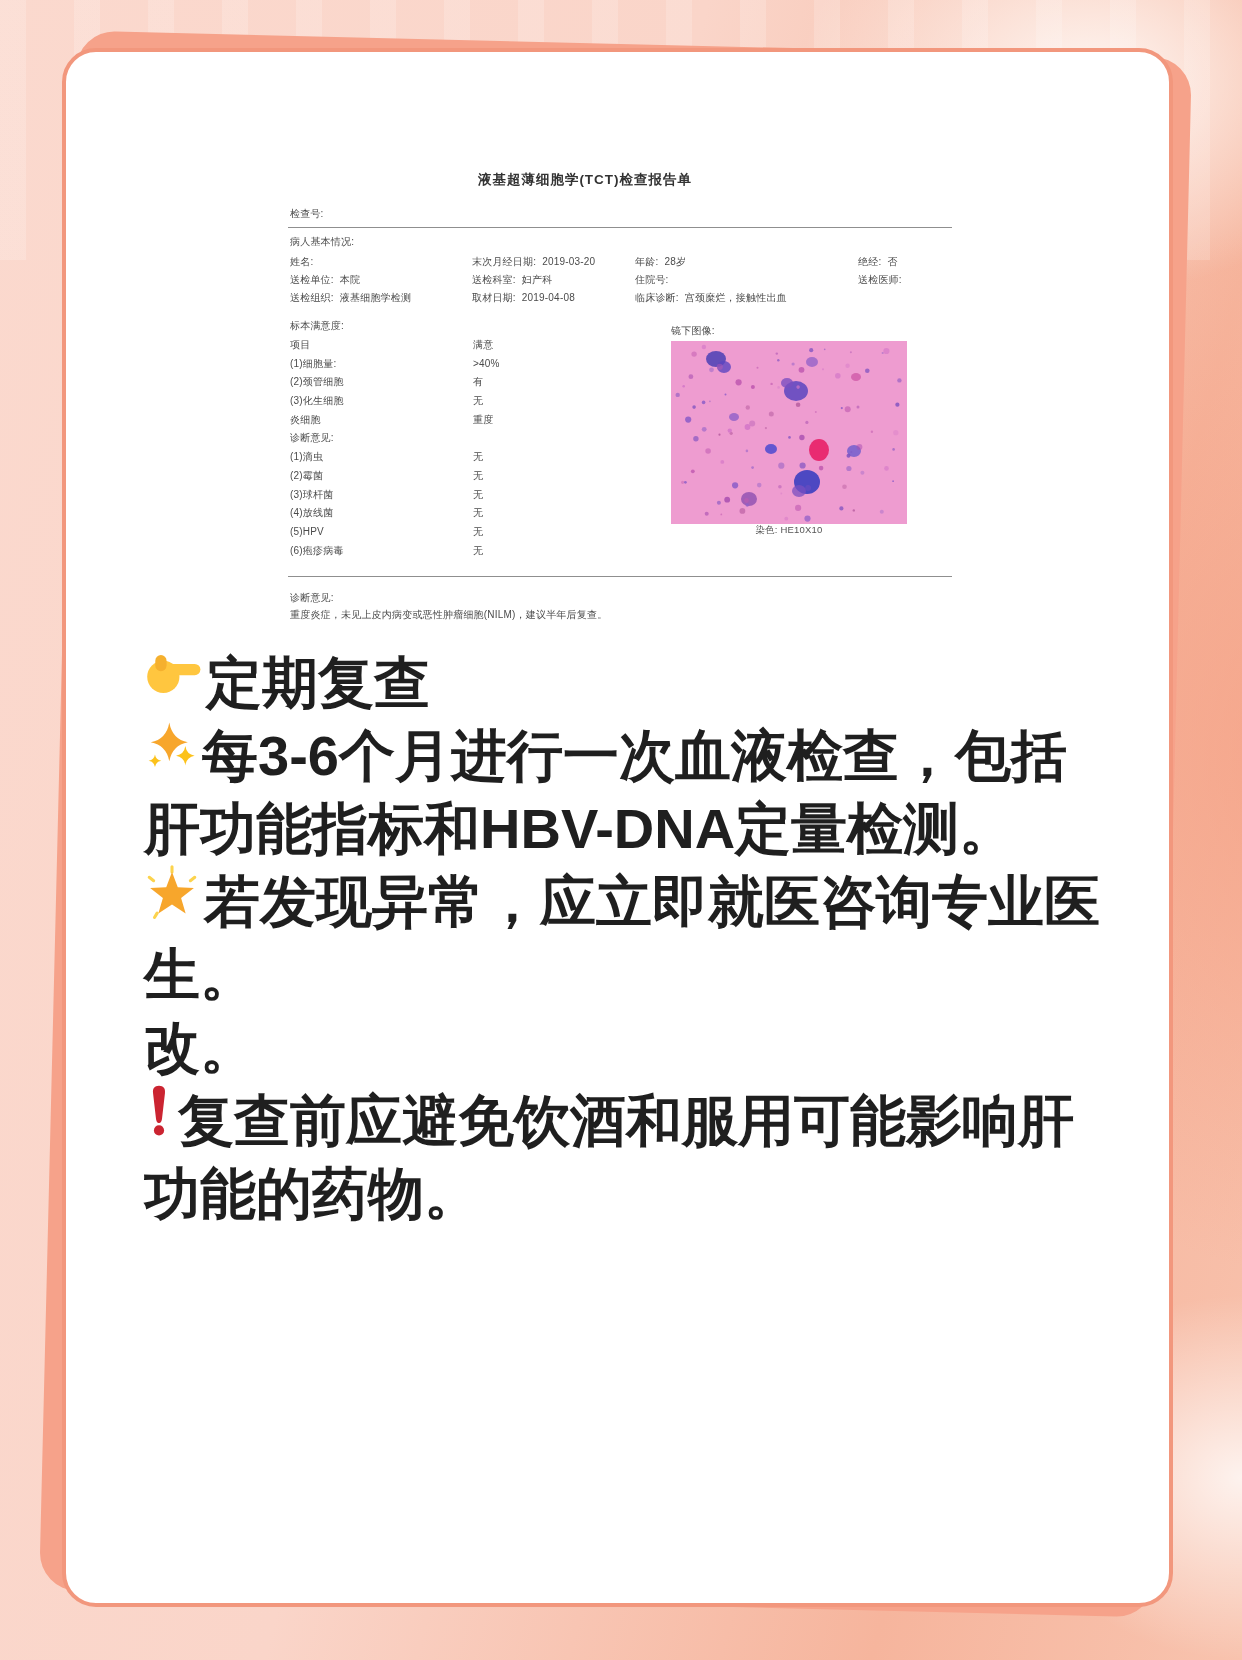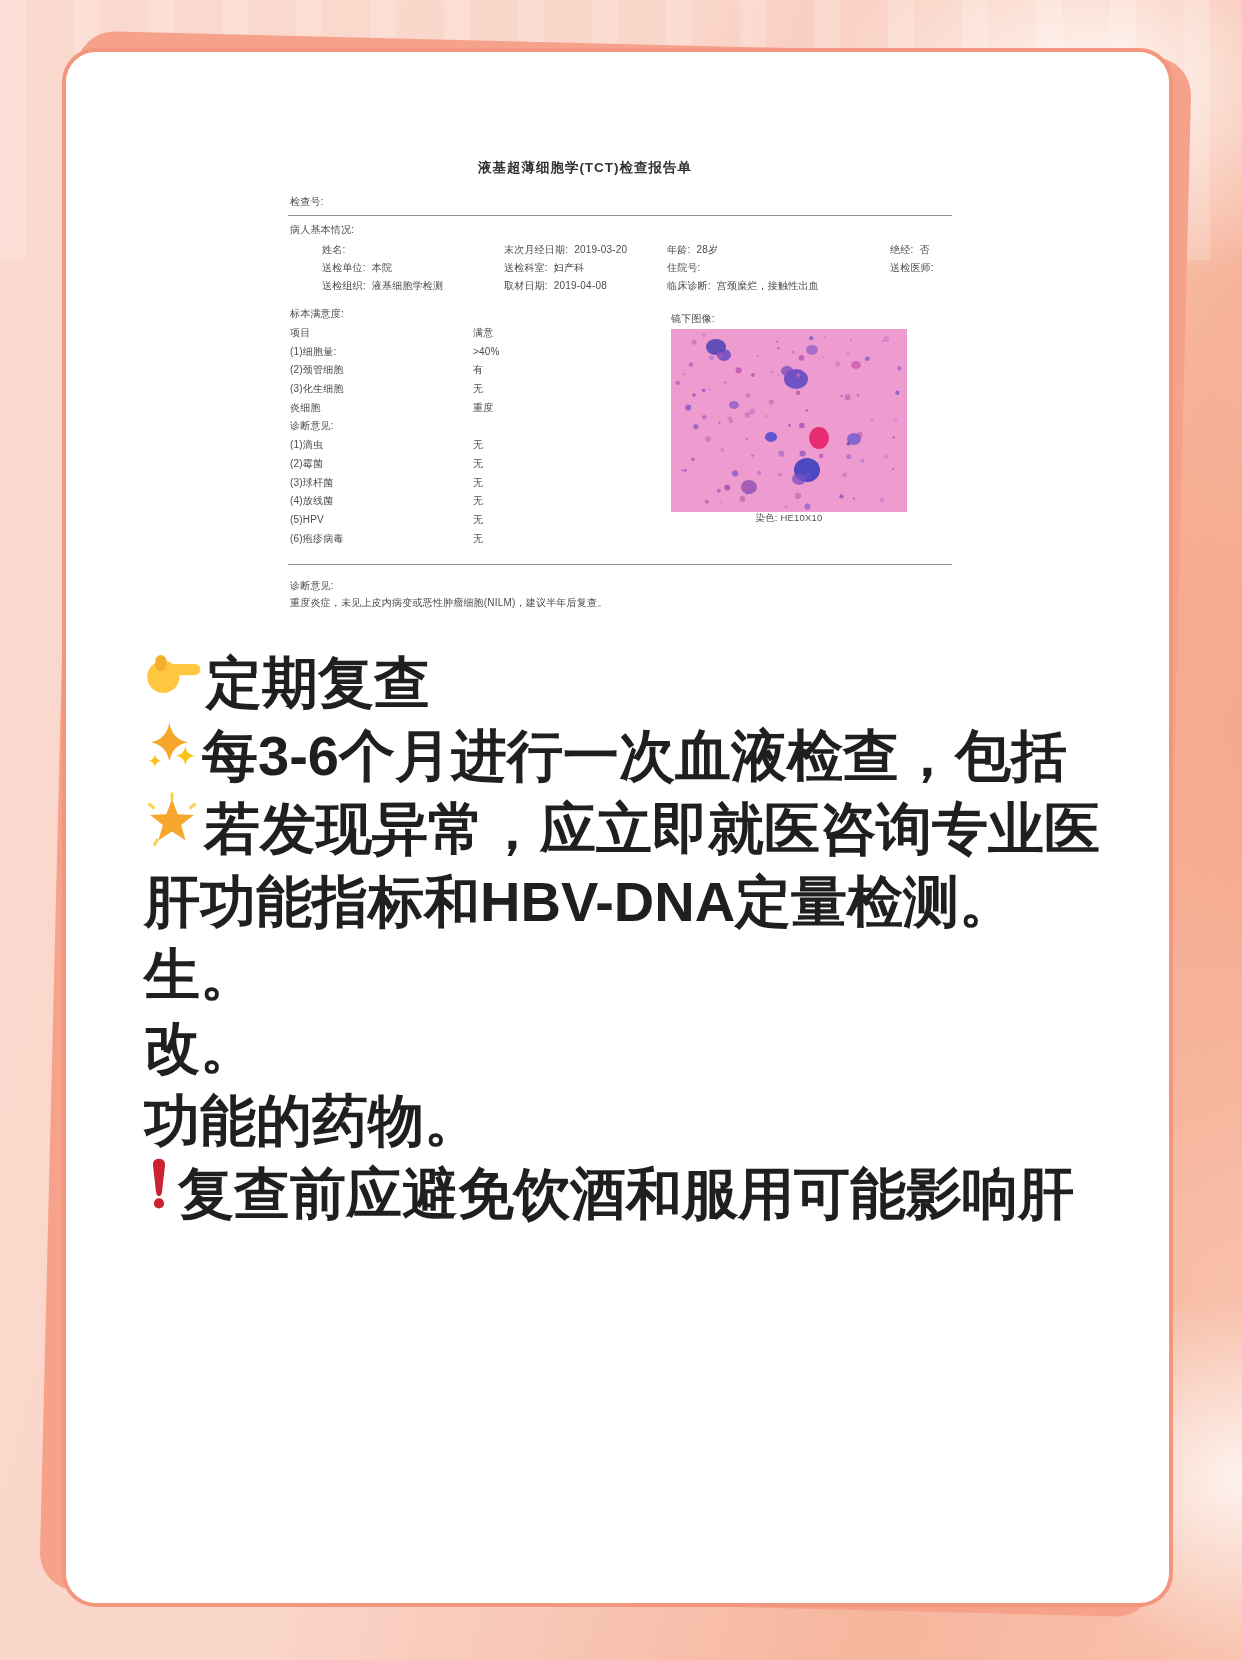--- a/index.html
+++ b/index.html
@@ -20,31 +20,31 @@
   .backdrop{
     position:absolute;left:58px;top:44px;width:1115px;height:1560px;
     background:#f6a28a;border-radius:38px;transform:rotate(1.4deg);
   }
   .card{
     position:absolute;left:62px;top:48px;width:1111px;height:1559px;
     background:#ffffff;border:4px solid #f2977d;border-radius:34px;box-sizing:border-box;
   }
   
   .report{
-    position:absolute;left:222px;top:107px;width:664px;height:470px;
+    position:absolute;left:222px;top:119px;width:664px;height:470px;
     color:#4b4b4b;font-size:10px;letter-spacing:.2px;
   }
   .rep-title{position:absolute;top:0;left:0;width:100%;text-align:center;
     font-size:13.5px;font-weight:bold;color:#333;padding-right:70px;box-sizing:border-box;letter-spacing:1px;}
   .exam-no{position:absolute;top:36px;left:2px;}
   .hr{position:absolute;left:0;width:664px;height:0;border-top:1.6px solid #8f8f8f;}
   .hr1{top:56px;}
   .hr2{top:405px;}
   .patient-label{position:absolute;top:64px;left:2px;}
-  .hdr-rows{position:absolute;top:82px;left:2px;width:662px;margin-left:32px;}
+  .hdr-rows{position:absolute;top:82px;left:2px;width:662px;}
   .hdr-row{display:grid;grid-template-columns:182px 163px 223px 1fr;height:18px;align-items:center;}
   .flabel{margin-right:6px;}
   .spec{position:absolute;top:146px;left:2px;width:370px;}
   .spec-row{height:18.7px;display:flex;align-items:center;}
   .spec-label{display:inline-block;width:183px;}
   .micro-panel{position:absolute;left:383px;top:153px;width:240px;}
   .micro-label{display:block;height:17px;}
   .micro-img{display:block;width:236px;height:183px;}
   .micro-caption{display:block;width:236px;text-align:center;font-size:9.5px;color:#555;}
   .diag-label{position:absolute;top:420px;left:2px;}
@@ -275,51 +275,51 @@
     <div class="post-line">
       <svg class="emoji" width="54" height="54" viewBox="0 0 64 64">
         <path d="M30 4 Q33.5 24 52 27.5 Q33.5 31 30 50 Q26.5 31 8 27.5 Q26.5 24 30 4Z" fill="#f7a62c"></path>
         <path d="M49 32 Q50.5 42 60 43.5 Q50.5 45 49 55 Q47.5 45 38 43.5 Q47.5 42 49 32Z" fill="#fcc21b"></path>
         <path d="M13 42 Q14 48.5 20.5 49.5 Q14 50.5 13 57 Q12 50.5 5.5 49.5 Q12 48.5 13 42Z" fill="#fcc21b"></path>
       </svg>
       <span>每3-6个月进行一次血液检查，包括</span>
     </div>
 
     <div class="post-line">
+      <span>肝功能指标和HBV-DNA定量检测。</span>
+    </div>
+
+    <div class="post-line">
       <svg class="emoji" width="56" height="56" viewBox="0 0 64 64">
         <g stroke="#fcd34d" stroke-width="3.5" stroke-linecap="round">
           <line x1="32" y1="2" x2="32" y2="8"></line>
             <line x1="6" y1="14" x2="11" y2="18"></line>
           <line x1="58" y1="14" x2="53" y2="18"></line>
             <line x1="12" y1="60" x2="15" y2="55"></line>
         </g>
         <path d="M32 8 L38.6 25.4 L57 26.2 L42.4 37.6 L47.6 55.4 L32 45 L16.4 55.4 L21.6 37.6 L7 26.2 L25.4 25.4 Z" fill="#f7a62c"></path>
       </svg>
       <span>若发现异常，应立即就医咨询专业医</span>
     </div>
 
     <div class="post-line">
-      <span>肝功能指标和HBV-DNA定量检测。</span>
-    </div>
-
-    <div class="post-line">
       <span>生。</span>
     </div>
 
 
     <div class="post-line">
       <span>改。</span>
-    </div>
-
-    <div class="post-line">
-      <span>功能的药物。</span>
     </div>
 
     <div class="post-line">
       <svg class="emoji" width="30" height="52" viewBox="0 0 20 56">
         <path d="M10 2 C15 2 17 5 16.4 10 L13.4 36 C13 41 11.5 42 10 42 C8.5 42 7 41 6.6 36 L3.6 10 C3 5 5 2 10 2 Z" fill="#cb2431"></path>
         <circle cx="10" cy="50" r="5.5" fill="#cb2431"></circle>
       </svg>
       <span>复查前应避免饮酒和服用可能影响肝</span>
     </div>
 
+    <div class="post-line">
+      <span>功能的药物。</span>
+    </div>
+
   </div>
 </div>
 
 </body></html>

